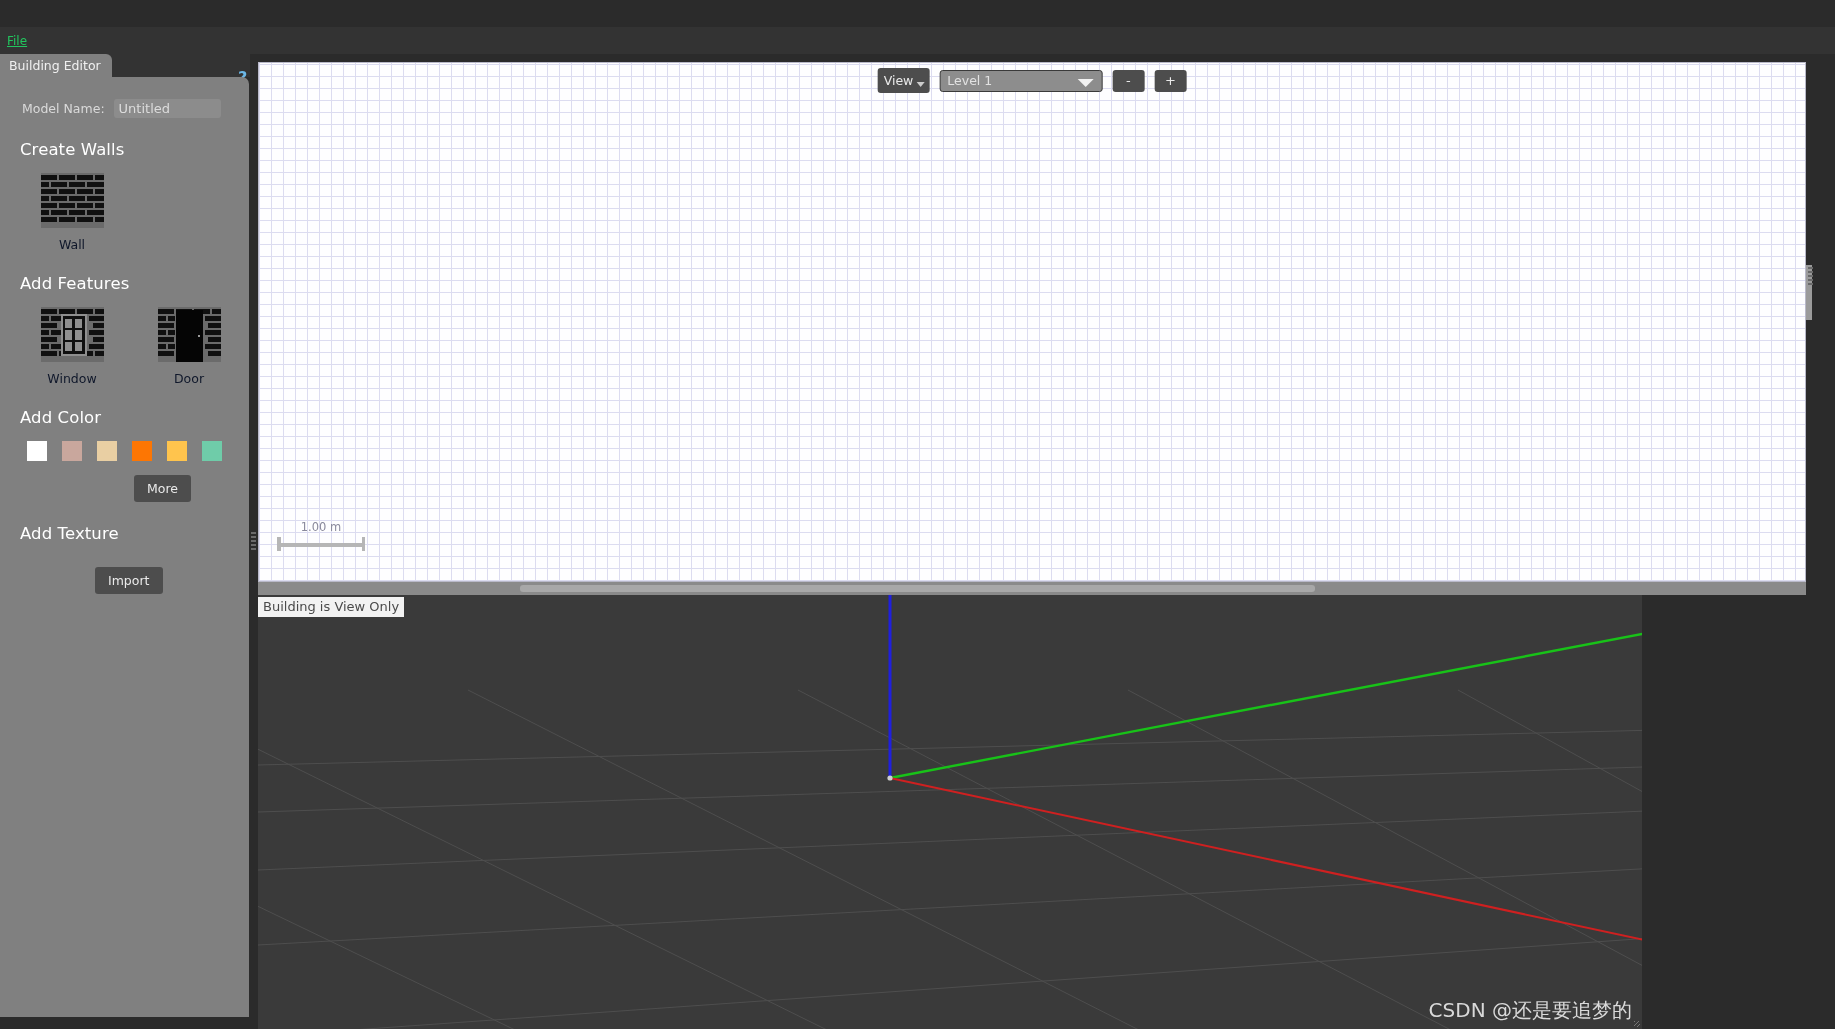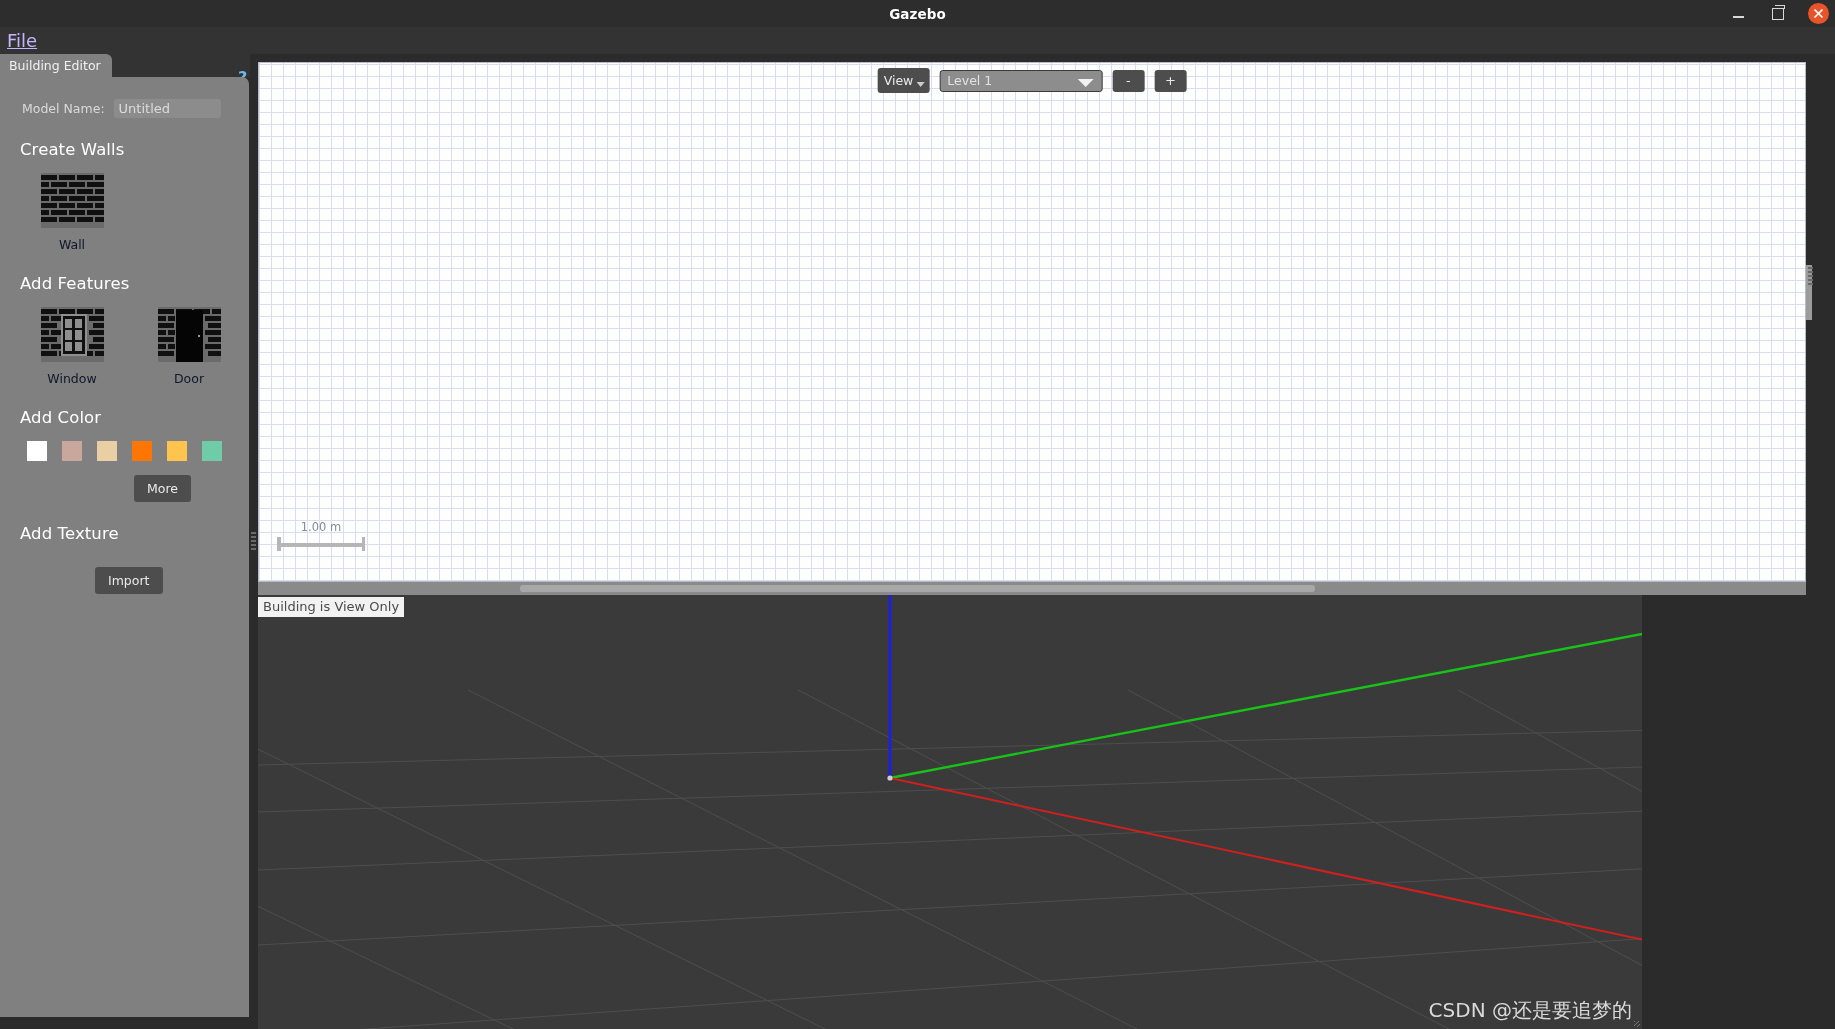--- a/index.html
+++ b/index.html
@@ -49,21 +49,21 @@
   }
   .win-close svg { display: block; }
 
   
   .menubar {
     position: absolute; left: 0; top: 27px; width: 1835px; height: 27px;
     background: #333333;
     display: flex; align-items: center;
   }
   .menu-item {
-    color: #c4b5fd; font-size: 18px; padding: 2px 8px 2px 7px;
+    color: #22c55e; font-size: 12px; padding: 2px 8px 2px 7px;
     cursor: pointer;
   }
   .menu-item u { text-decoration: underline; }
 
   
   .tabstrip {
     position: absolute; left: 0; top: 54px; width: 250px; height: 23px;
     background: #333333;
   }
   .tab-active {
@@ -296,37 +296,20 @@
     position: absolute; right: 2px; bottom: 2px;
     width: 6px; height: 6px;
     background: repeating-linear-gradient(135deg, #777 0 1px, rgba(0,0,0,0) 1px 3px);
   }
 </style>
 </head>
 <body>
 
 <div id="app">
 
-  <div class="titlebar">
-    <div class="titlebar-title">Gazebo</div>
-    <div class="win-controls">
-      <div class="win-btn">
-        <div class="win-min-glyph"></div>
-      </div>
-      <div class="win-btn">
-        <div class="win-max-glyph"></div>
-      </div>
-      <div class="win-close">
-        <svg width="11" height="11" viewBox="0 0 11 11">
-          <line x1="1.5" y1="1.5" x2="9.5" y2="9.5" stroke="#ffffff" stroke-width="1.7"></line>
-          <line x1="9.5" y1="1.5" x2="1.5" y2="9.5" stroke="#ffffff" stroke-width="1.7"></line>
-        </svg>
-      </div>
-    </div>
-  </div>
 
   <div class="menubar">
     <div class="menu-item"><u>File</u></div>
   </div>
 
   <div class="tabstrip">
     <div class="tab-active">Building Editor</div>
   </div>
   <div class="help-q">?</div>
 

